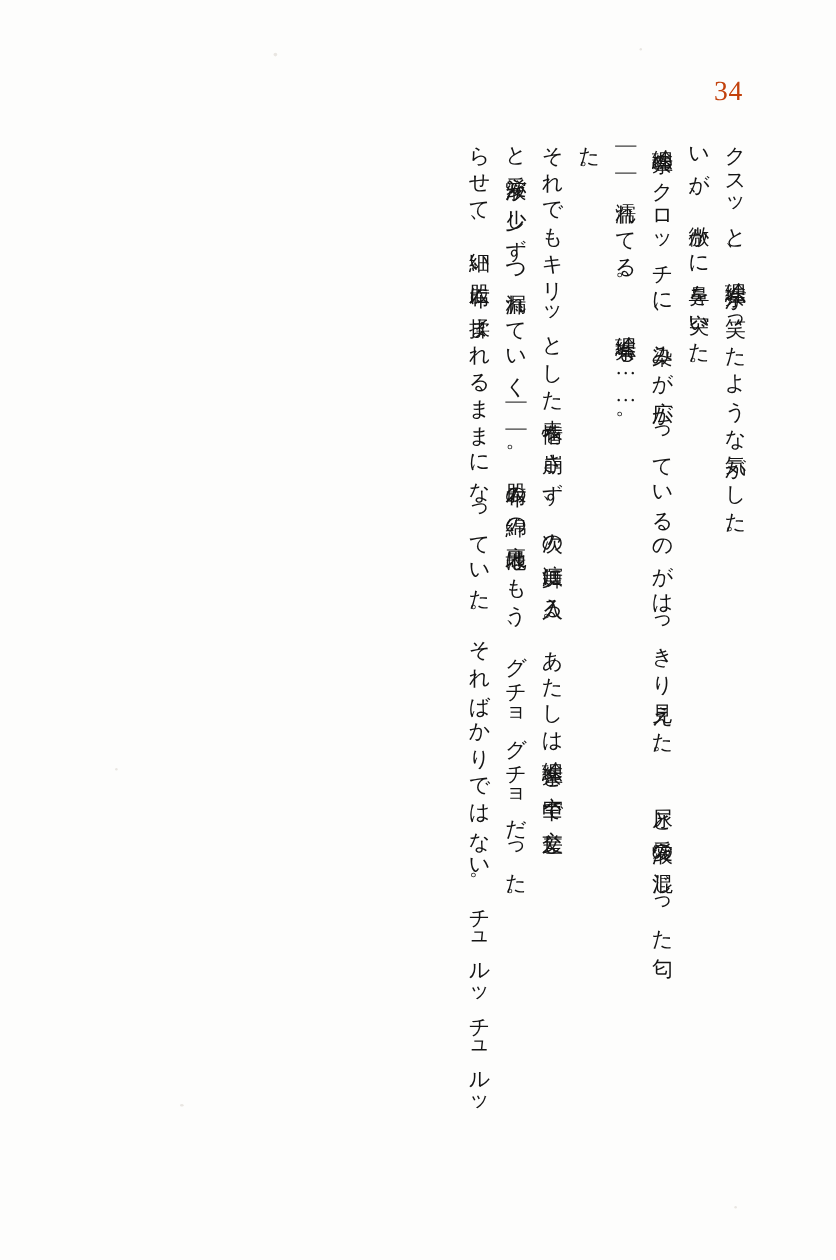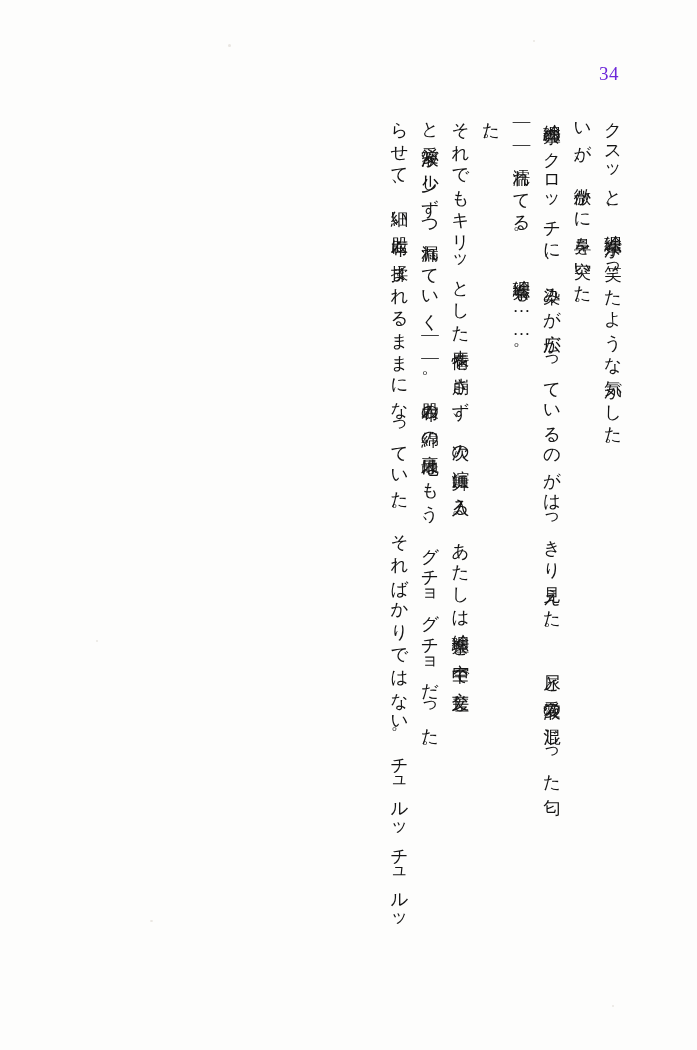--- a/index.html
+++ b/index.html
@@ -24,23 +24,23 @@
   .speck {
     position: absolute;
     background: #d8d4cc;
     border-radius: 50%;
     opacity: 0.55;
   }
   .page-number {
     position: absolute;
     top: 63px;
     right: 78px;
-    font-size: 19px;
+    font-size: 23px;
     letter-spacing: 0.5px;
-    color: #6d28d9;
+    color: #c2410c;
     font-family: "Liberation Serif", "DejaVu Serif", serif;
   }
   .text-block {
     position: absolute;
     top: 110px;
     right: 76px;
     height: 880px;
     display: flex;
     flex-direction: row;
     align-items: flex-start;

